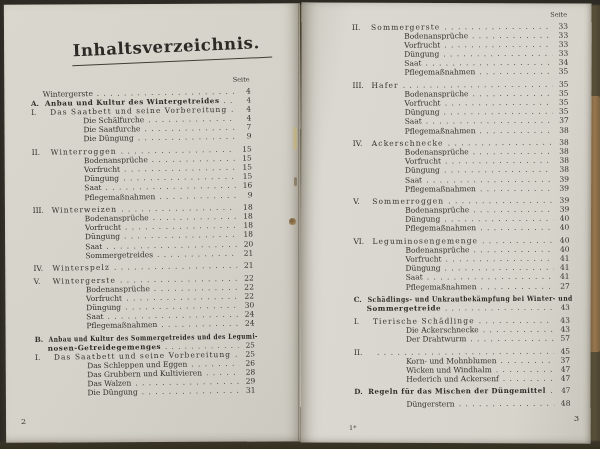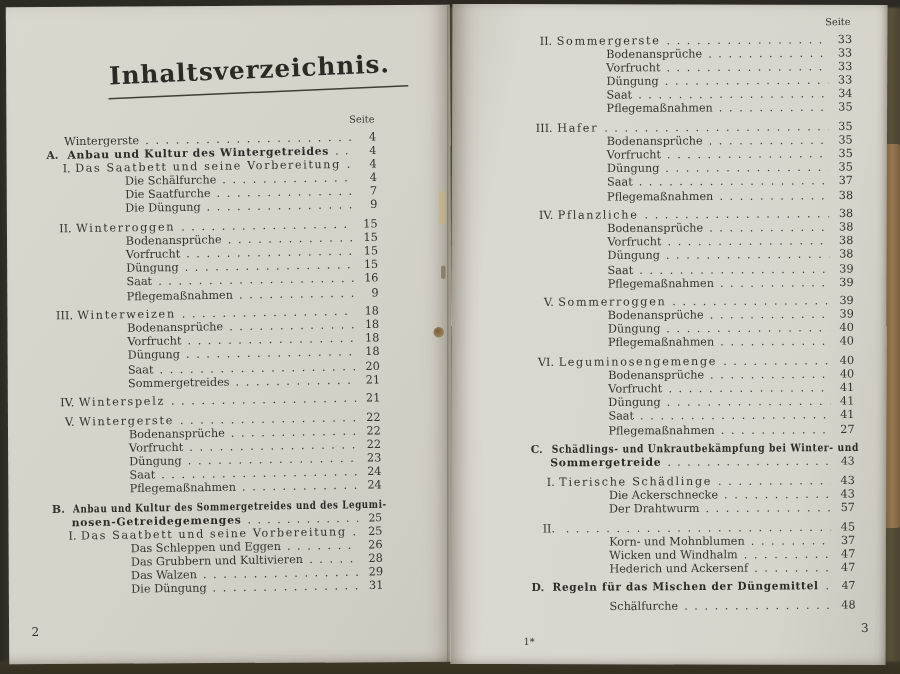--- a/index.html
+++ b/index.html
@@ -41,21 +41,21 @@
   .title-wrap{margin-left:42px;margin-bottom:12px;transform:rotate(-1.6deg);transform-origin:left bottom;}
   .title-text{display:inline-block;font-weight:700;font-size:16.5px;letter-spacing:.6px;color:#2c2a25;
     border-bottom:1.5px solid #413e36;padding:0 12px 5px 1px;}
 
   .seite{font-size:6.5px;text-align:right;padding-right:1px;margin-bottom:3px;color:#3a3832;}
 
   .row{display:flex;align-items:baseline;font-size:7.5px;line-height:9.1px;white-space:nowrap;}
   .row.gap{margin-top:3.5px;}
   .num{flex:0 0 auto;display:inline-block;}
   .letter .num{width:11px;margin-right:3px;font-weight:700;}
-  .roman .num{width:16px;margin-right:3px;text-align:right;}
+  .roman .num{width:16px;margin-right:3px;text-align:left;}
   .label{flex:0 0 auto;display:inline-block;white-space:nowrap;transform-origin:left center;}
   .roman .label{letter-spacing:1.1px;}
   .letter{font-size:7.2px;}
   .letter .label{font-weight:700;letter-spacing:.5px;color:#2d2b26;}
   .plain{padding-left:12px;}
   .sub{padding-left:52px;}
   .cont .label{padding-left:13px;}
   .cont.letter .label{font-weight:700;}
   .dots{flex:1 1 0;overflow:hidden;margin:0 3px 0 4px;letter-spacing:1px;color:#3c3a33;}
   .dots::before{content:". . . . . . . . . . . . . . . . . . . . . . . . . . . . . . . . . . . . . . . . . . . . . .";}
@@ -198,21 +198,21 @@
           <span class="pnum">22</span>
         </div>
         <div class="row sub">
           <span class="label">Vorfrucht</span>
           <span class="dots"></span>
           <span class="pnum">22</span>
         </div>
         <div class="row sub">
           <span class="label">Düngung</span>
           <span class="dots"></span>
-          <span class="pnum">23</span>
+          <span class="pnum">30</span>
         </div>
         <div class="row sub">
           <span class="label">Saat</span>
           <span class="dots"></span>
           <span class="pnum">24</span>
         </div>
         <div class="row sub">
           <span class="label">Pflegemaßnahmen</span>
           <span class="dots"></span>
           <span class="pnum">24</span>
@@ -315,21 +315,21 @@
           <span class="dots"></span>
           <span class="pnum">37</span>
         </div>
         <div class="row sub">
           <span class="label">Pflegemaßnahmen</span>
           <span class="dots"></span>
           <span class="pnum">38</span>
         </div>
         <div class="row roman gap">
           <span class="num">IV.</span>
-          <span class="label">Pflanzliche</span>
+          <span class="label">Ackerschnecke</span>
           <span class="dots"></span>
           <span class="pnum">38</span>
         </div>
         <div class="row sub">
           <span class="label">Bodenansprüche</span>
           <span class="dots"></span>
           <span class="pnum">38</span>
         </div>
         <div class="row sub">
           <span class="label">Vorfrucht</span>
@@ -448,21 +448,21 @@
           <span class="dots"></span>
           <span class="pnum">47</span>
         </div>
         <div class="row letter gap">
           <span class="num">D.</span>
           <span class="label" style="width: 178px; transform: scaleX(0.967);">Regeln für das Mischen der Düngemittel</span>
           <span class="dots"></span>
           <span class="pnum">47</span>
         </div>
         <div class="row sub gap">
-          <span class="label">Schälfurche</span>
+          <span class="label">Düngerstern</span>
           <span class="dots"></span>
           <span class="pnum">48</span>
         </div>
       </div>
   </div>
 
   <div class="folio folio-left">2</div>
   <div class="folio folio-right">3</div>
   <div class="signature">1*</div>
 </div>

